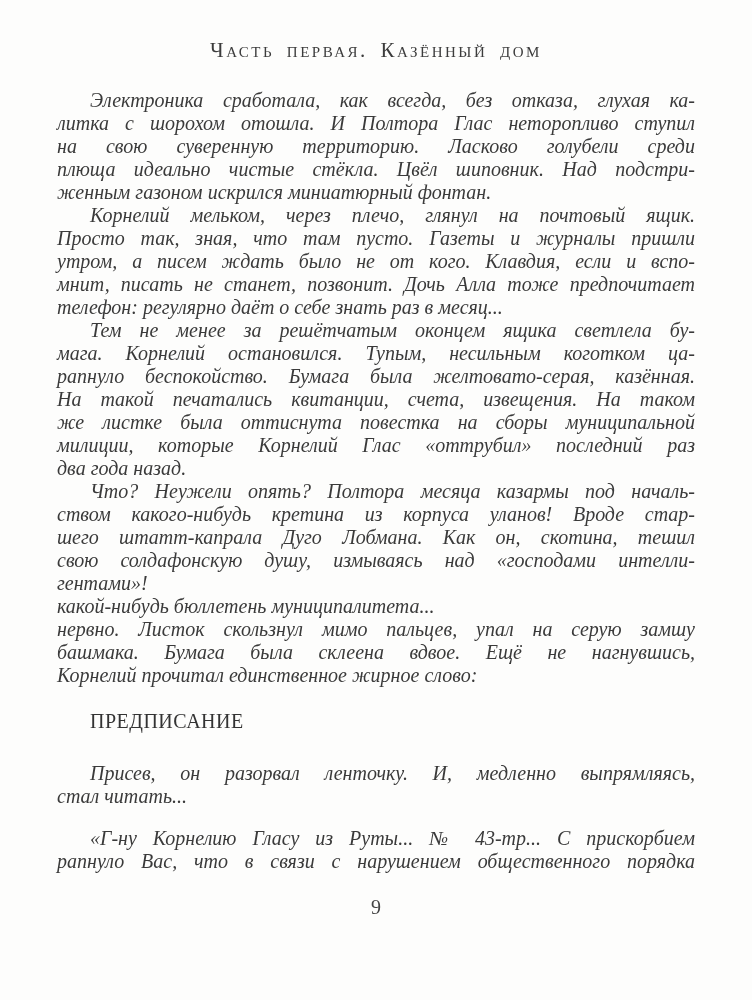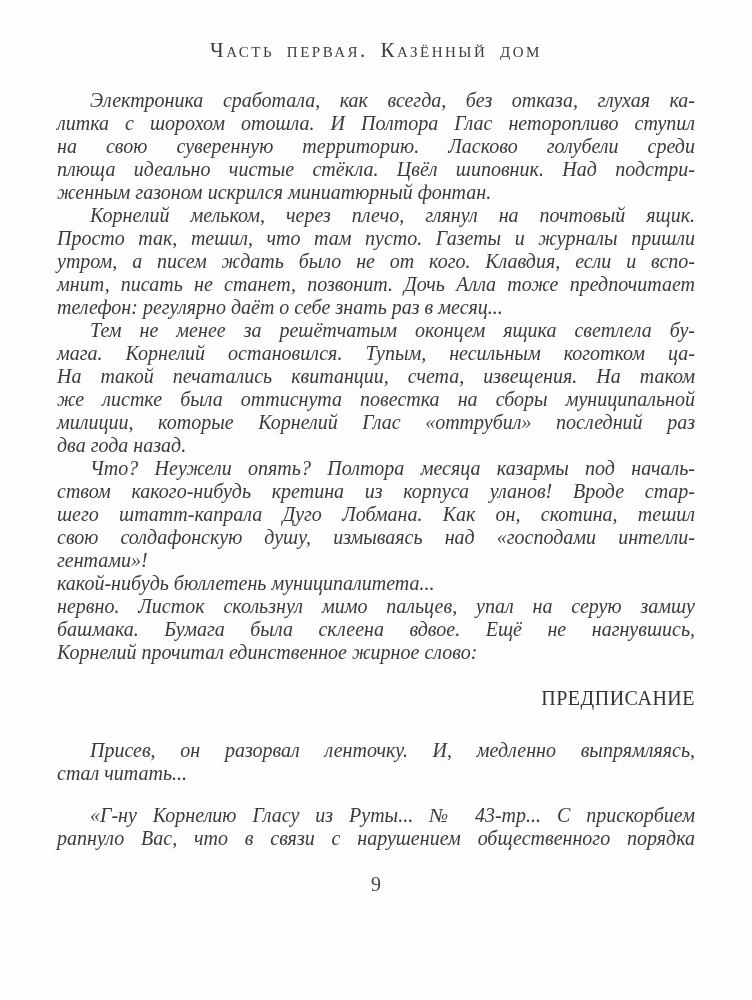--- a/index.html
+++ b/index.html
@@ -42,21 +42,20 @@
   .line.first { text-indent: 33px; }
   .line.last { text-align-last: left; }
   .gap-before { margin-top: 19px; }
   .heading {
     margin: 23px 0 29px 0;
     text-indent: 33px;
     font-size: 20px;
     line-height: 23px;
     letter-spacing: 0.5px;
     color: #333333;
-    text-align: right;
   }
   .page-number {
     margin-top: 23px;
     text-align: center;
     font-size: 20px;
     color: #444444;
   }
 </style>
 </head>
 <body>
@@ -67,28 +66,29 @@
   <div class="body-text" id="body-text">
       <div class="para">
         <div class="line first">Электроника сработала, как всегда, без отказа, глухая ка-</div>
         <div class="line">литка с шорохом отошла. И Полтора Глас неторопливо ступил</div>
         <div class="line">на свою суверенную территорию. Ласково голубели среди</div>
         <div class="line">плюща идеально чистые стёкла. Цвёл шиповник. Над подстри-</div>
         <div class="line last">женным газоном искрился миниатюрный фонтан.</div>
       </div>
       <div class="para">
         <div class="line first">Корнелий мельком, через плечо, глянул на почтовый ящик.</div>
-        <div class="line">Просто так, тешил, что там пусто. Газеты и журналы пришли</div>
+        <div class="line">Просто так, зная, что там пусто. Газеты и журналы пришли</div>
         <div class="line">утром, а писем ждать было не от кого. Клавдия, если и вспо-</div>
         <div class="line">мнит, писать не станет, позвонит. Дочь Алла тоже предпочитает</div>
         <div class="line last">телефон: регулярно даёт о себе знать раз в месяц...</div>
       </div>
       <div class="para">
         <div class="line first">Тем не менее за решётчатым оконцем ящика светлела бу-</div>
         <div class="line">мага. Корнелий остановился. Тупым, несильным коготком ца-</div>
+        <div class="line">рапнуло беспокойство. Бумага была желтовато-серая, казённая.</div>
         <div class="line">На такой печатались квитанции, счета, извещения. На таком</div>
         <div class="line">же листке была оттиснута повестка на сборы муниципальной</div>
         <div class="line">милиции, которые Корнелий Глас «оттрубил» последний раз</div>
         <div class="line last">два года назад.</div>
       </div>
       <div class="para">
         <div class="line first">Что? Неужели опять? Полтора месяца казармы под началь-</div>
         <div class="line">ством какого-нибудь кретина из корпуса уланов! Вроде стар-</div>
         <div class="line">шего штатт-капрала Дуго Лобмана. Как он, скотина, тешил</div>
         <div class="line">свою солдафонскую душу, измываясь над «господами интелли-</div>

